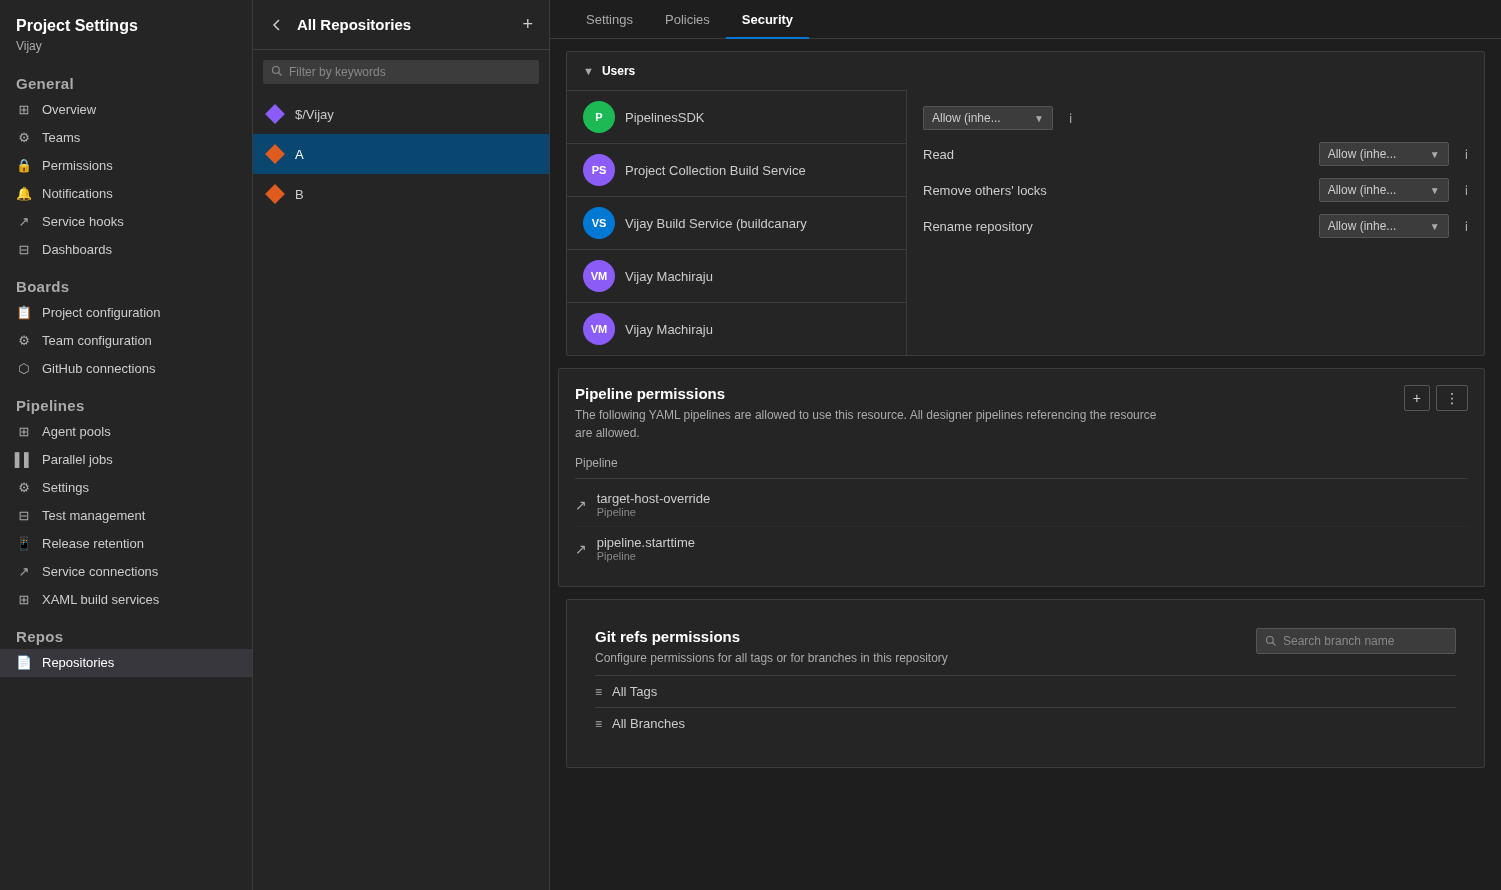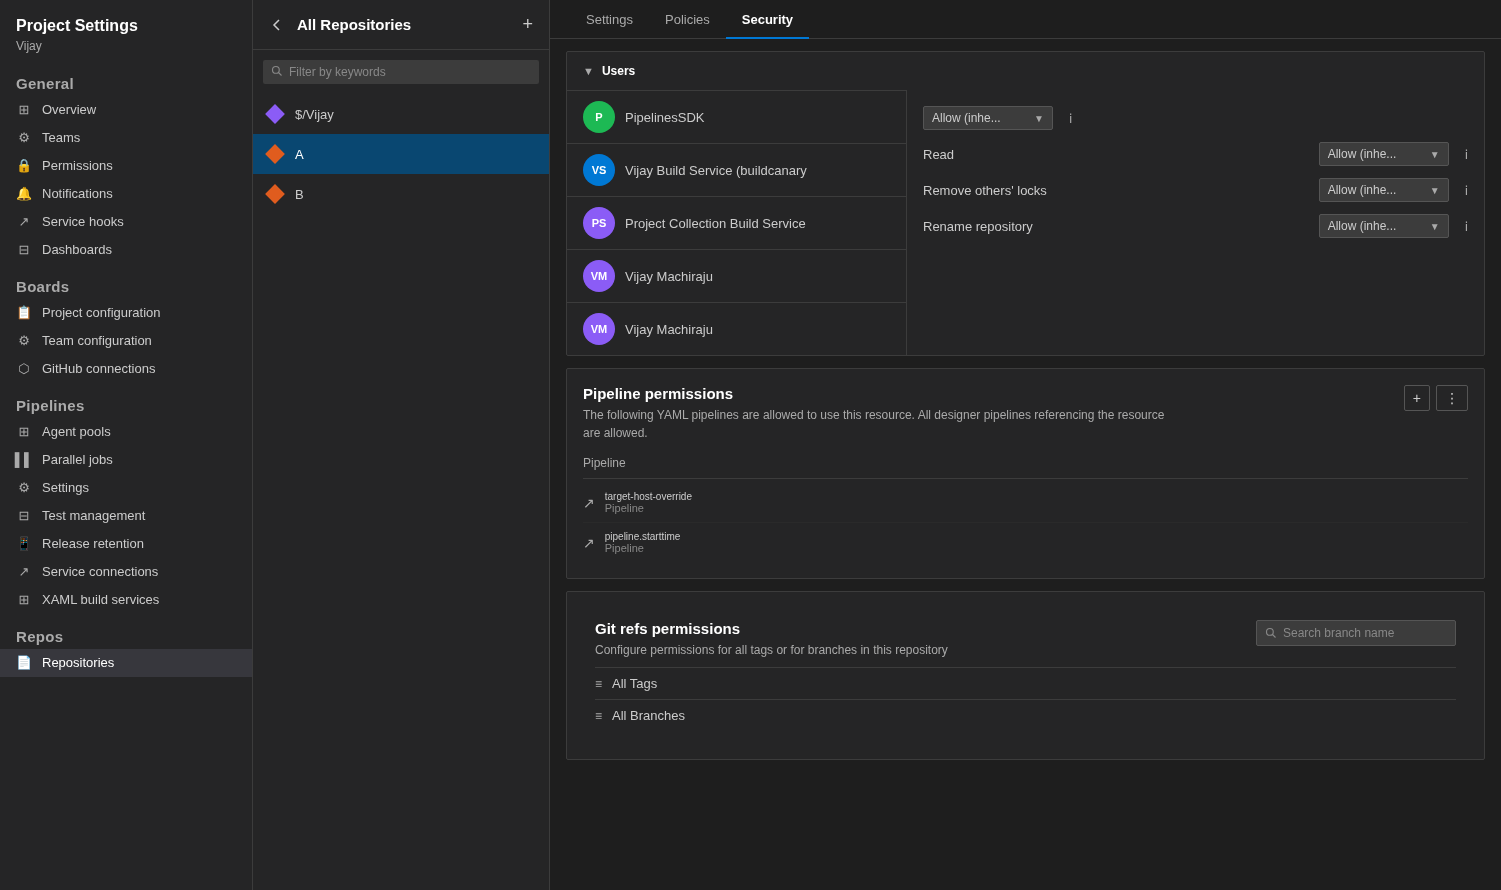--- a/index.html
+++ b/index.html
@@ -313,21 +313,21 @@
       flex: 1;
       display: flex;
       flex-direction: column;
       justify-content: flex-start;
       padding: 10px 0;
     }
 
     
     .pipeline-section {
       background: #252526;
-      margin: 0 16px 12px 16px;
+      margin: 0 16px 12px 8px;
       border-radius: 2px;
       border: 1px solid #3c3c3c;
       padding: 16px;
     }
     .section-header {
       display: flex;
       align-items: flex-start;
       justify-content: space-between;
       margin-bottom: 8px;
     }
@@ -373,21 +373,21 @@
       padding: 8px 0;
       gap: 10px;
       border-bottom: 1px solid #2a2a2a;
     }
     .pipeline-item:last-child { border-bottom: none; }
     .pipeline-icon {
       color: #aaaaaa;
       font-size: 14px;
     }
     .pipeline-name {
-      font-size: 10px;
+      font-size: 13px;
       color: #cccccc;
     }
     .pipeline-type {
       font-size: 11px;
       color: #888888;
     }
 
     
     .git-refs-section {
       background: #252526;
@@ -584,28 +584,28 @@
 
       <div class="users-list-col">
         <div class="user-row">
           <div class="user-info">
             <div class="user-avatar" style="background:#1db954;">P</div>
             <span class="user-name">PipelinesSDK</span>
           </div>
         </div>
         <div class="user-row">
           <div class="user-info">
+            <div class="user-avatar" style="background:#8b5cf6;">PS</div>
+            <span class="user-name">Project Collection Build Service</span>
+          </div>
+        </div>
+        <div class="user-row">
+          <div class="user-info">
             <div class="user-avatar" style="background:#0078d4;">VS</div>
             <span class="user-name">Vijay Build Service (buildcanary</span>
-          </div>
-        </div>
-        <div class="user-row">
-          <div class="user-info">
-            <div class="user-avatar" style="background:#8b5cf6;">PS</div>
-            <span class="user-name">Project Collection Build Service</span>
           </div>
         </div>
         <div class="user-row">
           <div class="user-info">
             <div class="user-avatar" style="background:#8b5cf6;">VM</div>
             <span class="user-name">Vijay Machiraju</span>
           </div>
         </div>
         <div class="user-row">
           <div class="user-info">

